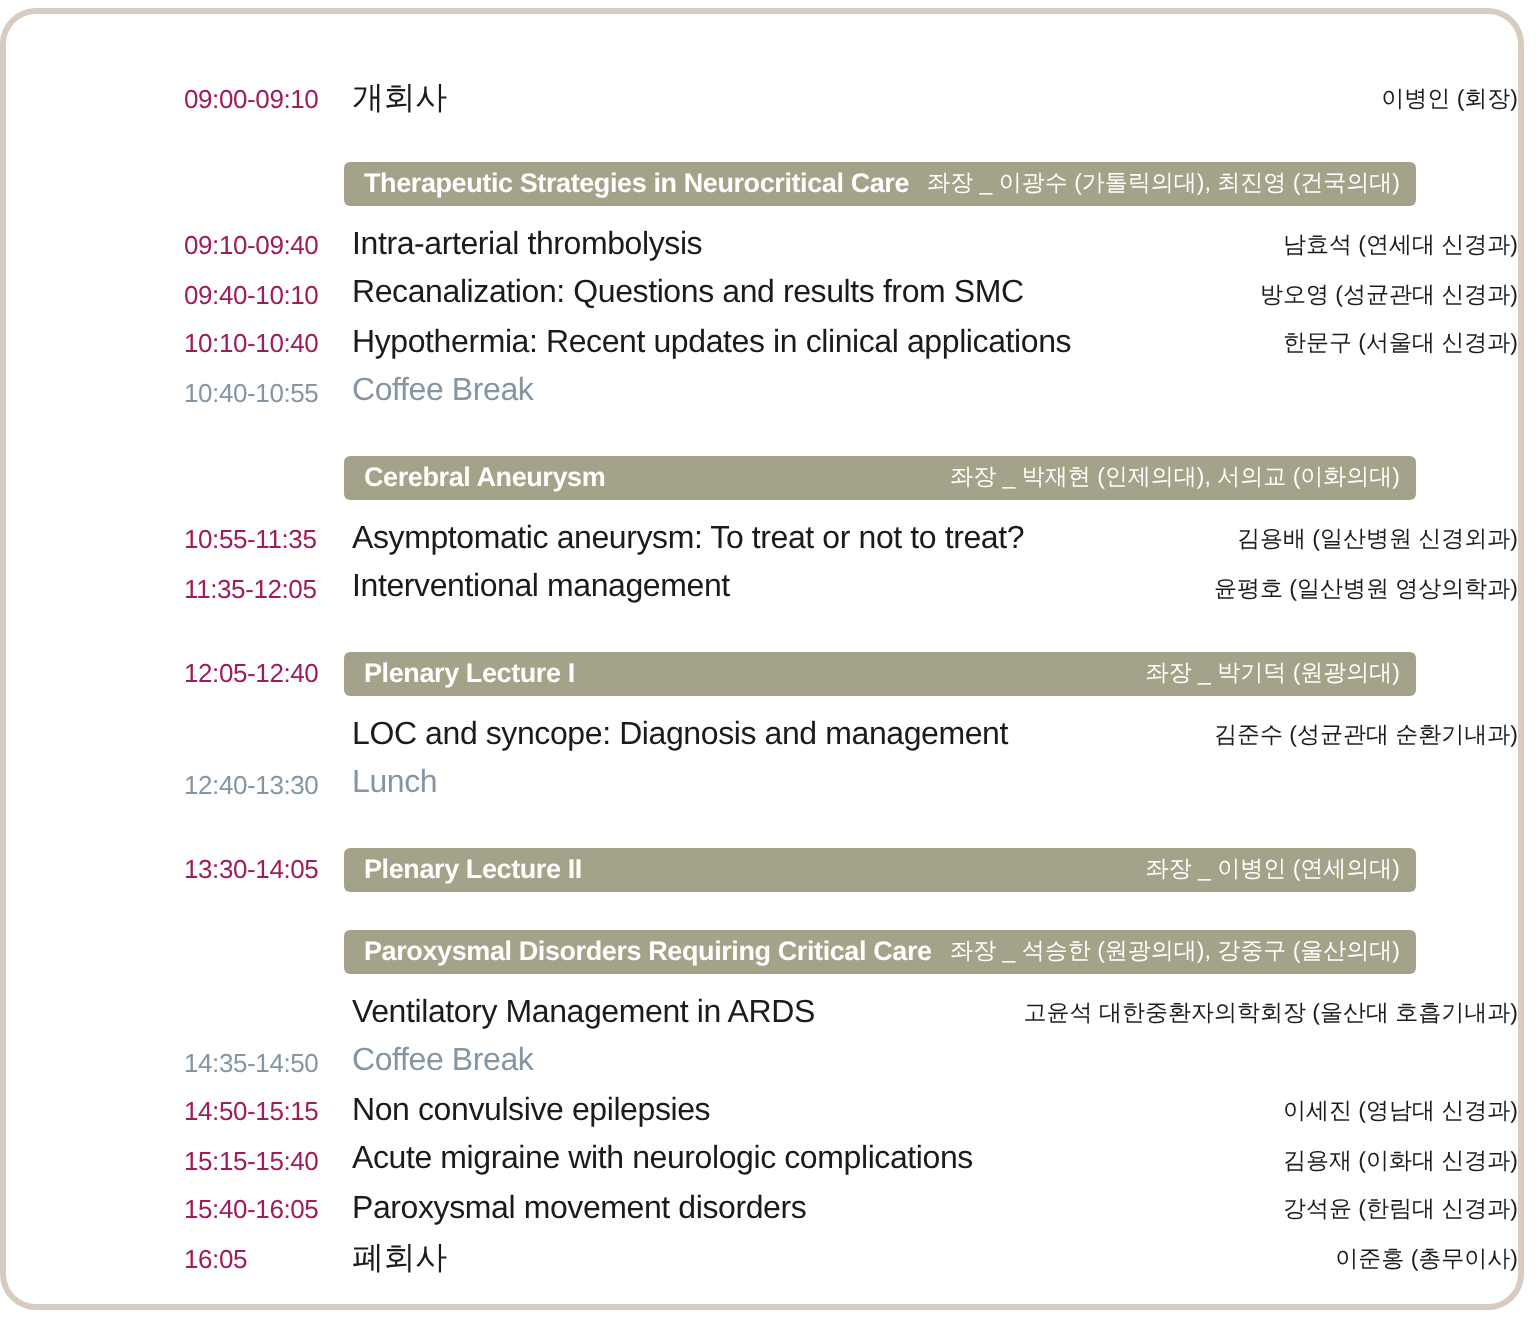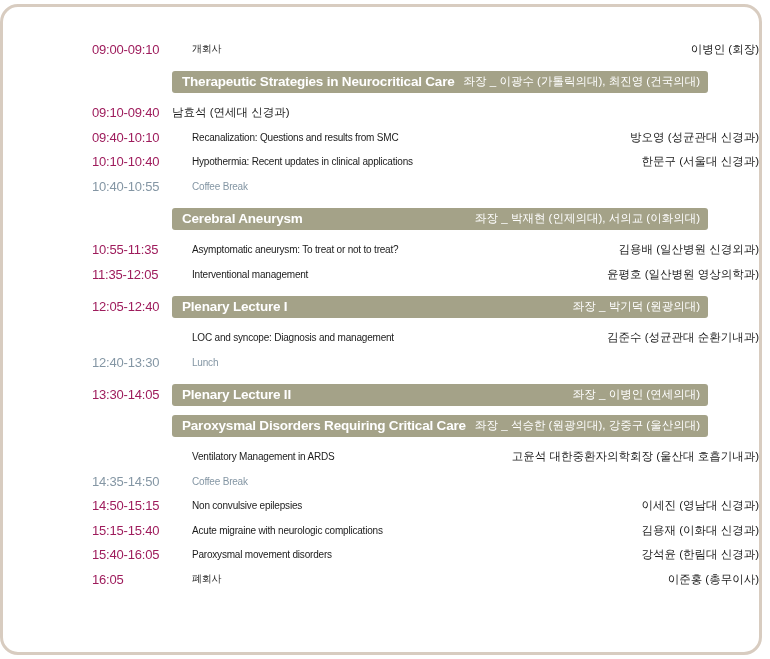--- a/index.html
+++ b/index.html
@@ -36,40 +36,40 @@
   .time {
     flex: 0 0 80px;
     margin-left: 61px;
     font-size: 13px;
     color: #9e1c5c;
     letter-spacing: -0.2px;
     white-space: nowrap;
   }
   .title {
     flex: 1 1 auto;
-    margin-left: 20px;
-    font-size: 10px;
+    margin-left: 4px;
+    font-size: 16px;
     color: #1b1b1b;
     letter-spacing: -0.2px;
     white-space: nowrap;
     overflow: hidden;
   }
   .speaker {
     flex: 0 0 auto;
     font-size: 11.5px;
     color: #1b1b1b;
     text-align: right;
     white-space: nowrap;
   }
   .row.break .time,
   .row.break .title {
     color: #8496a4;
   }
   .row.headerrow {
-    margin-top: 9px;
+    margin-top: 19px;
     margin-bottom: 8px;
     height: 22px;
   }
   .bar {
     flex: 1 1 auto;
     margin-right: 51px;
     height: 22px;
     background: #a4a288;
     border-radius: 3px;
     display: flex;
@@ -104,20 +104,21 @@
   </div>
       <div class="row headerrow">
     <span class="time"></span>
     <div class="bar">
       <span class="bar-title">Therapeutic Strategies in Neurocritical Care</span>
       <span class="bar-chairs">좌장 _ 이광수 (가톨릭의대), 최진영 (건국의대)</span>
     </div>
   </div>
       <div class="row session">
     <span class="time">09:10-09:40</span>
+    <span class="title">Intra-arterial thrombolysis</span>
     <span class="speaker">남효석 (연세대 신경과)</span>
   </div>
       <div class="row session">
     <span class="time">09:40-10:10</span>
     <span class="title">Recanalization: Questions and results from SMC</span>
     <span class="speaker">방오영 (성균관대 신경과)</span>
   </div>
       <div class="row session">
     <span class="time">10:10-10:40</span>
     <span class="title">Hypothermia: Recent updates in clinical applications</span>

